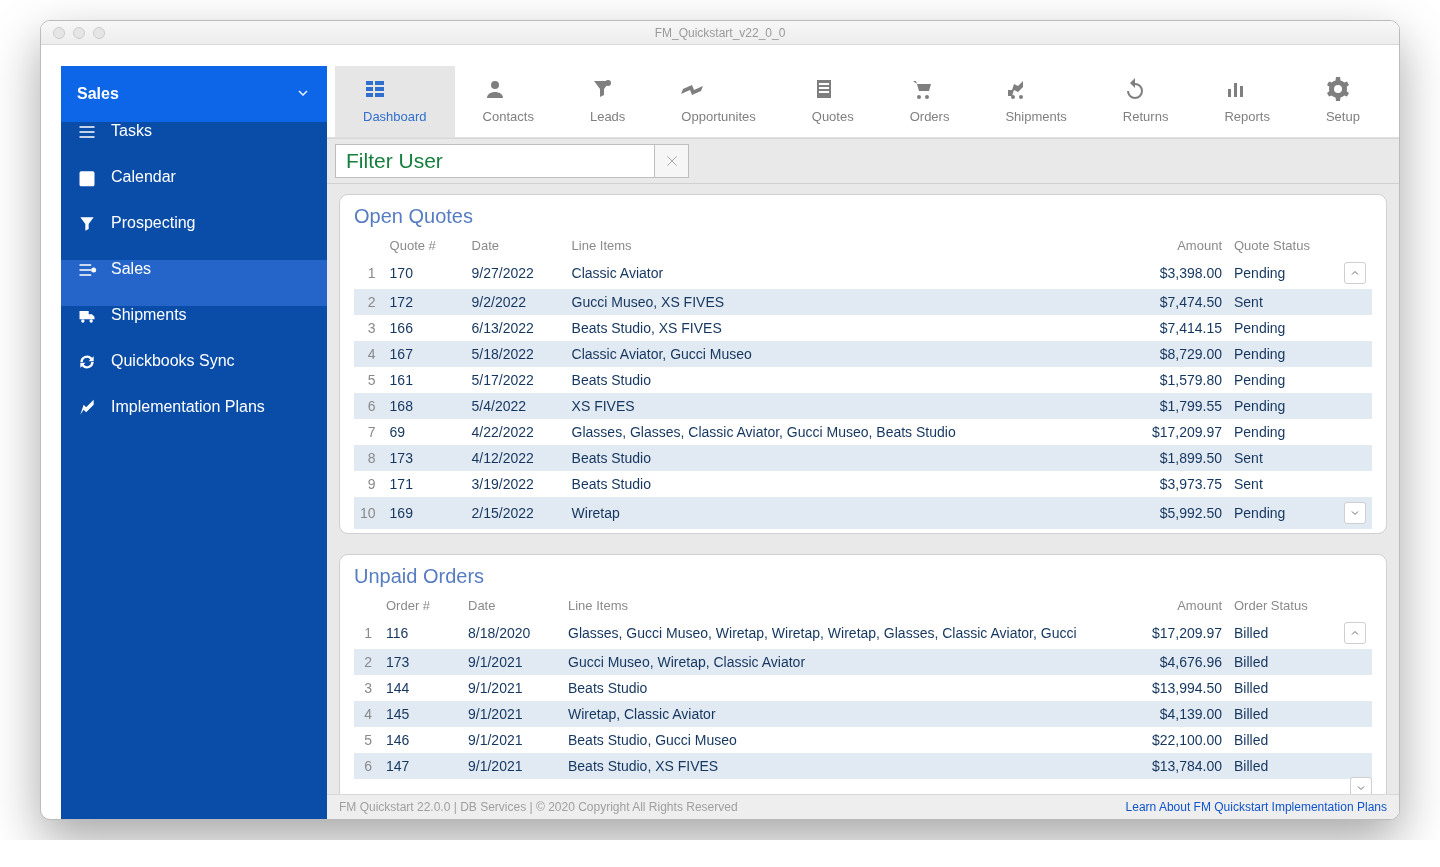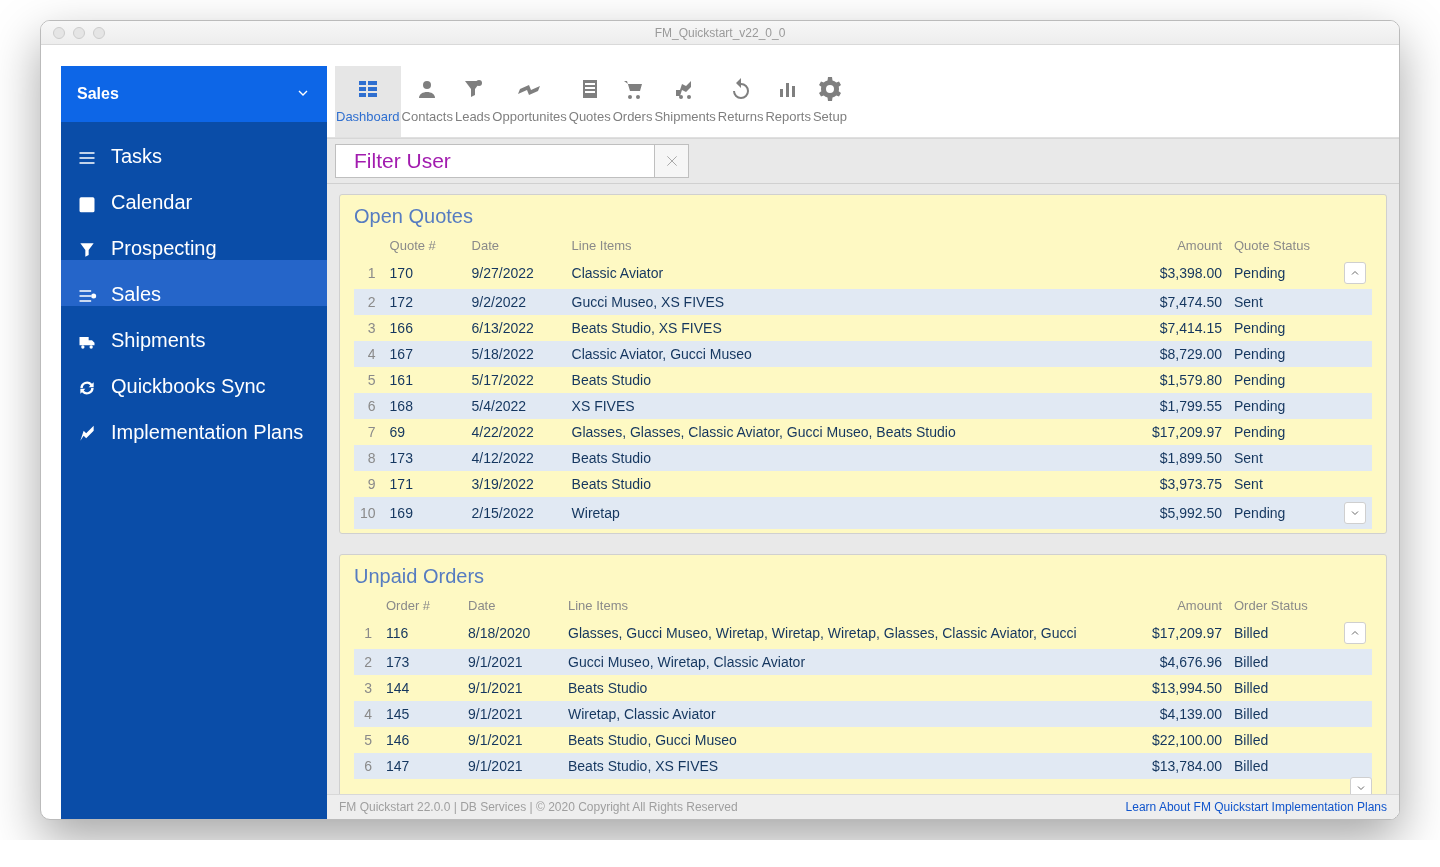--- a/index.html
+++ b/index.html
@@ -52,81 +52,81 @@
     align-items:center;
     padding:0 16px;
     font-size:16px;
     font-weight:600;
     justify-content:space-between;
   }
   .sidebar-header .chev { font-size:14px;}
   .side-item {
     height:46px;
     display:flex;
-    align-items:flex-end;
+    align-items:flex-start;
     gap:14px;
     padding:0 16px;
-    font-size:20px;
+    font-size:16px;
     cursor:pointer;
   }
   .side-item.active { background:#2565c9;}
   .side-icon { width:20px; height:20px; display:flex; align-items:center; justify-content:center;}
   .side-icon svg { width:20px; height:20px; fill:#fff;}
   
   .main { flex:1; display:flex; flex-direction:column; min-height:0; background:#fff;}
   .toolbar {
     height:72px;
     border-bottom:1px solid #e0e0e0;
     display:flex;
     align-items:stretch;
     padding: 0 8px;
   }
   .tool {
-    display:flex; flex-direction:column; align-items:center; justify-content:center;
-    padding: 4px 1px 6px; gap:4px; cursor:pointer;
+    display:flex; flex-direction:column; align-items:flex-start; justify-content:center;
+    padding: 4px 28px 6px; gap:4px; cursor:pointer;
     color:#7f7f7f;
   }
   .tool.active { background:#e6e6e6; color:#2f6fd0;}
   .tool svg { width:24px; height:24px; fill:currentColor;}
   .tool-label { font-size:13px;}
   .filter-strip {
     background:#e9e9e9;
     border-top:1px solid #d7d7d7;
     border-bottom:1px solid #d0d0d0;
     height:46px;
     display:flex;
     align-items:center;
     padding: 0 8px;
   }
   .filter-box {
     background:#fff;
     border:1px solid #bfbfbf;
     height:34px;
     width:320px;
-    padding:0 18px;
+    padding:0 10px;
     font-size:21px;
-    color:#a21caf;
+    color:#15803d;
     display:flex;
     align-items:center;
   }
   .clear-btn {
     border:1px solid #bfbfbf;
     border-left:none;
     height:34px;
     width:34px;
     display:flex; align-items:center; justify-content:center;
     background:#f6f6f6;
     color:#a6a6a6;
     cursor:pointer;
   }
   .content { flex:1; overflow:auto; padding:10px 12px; background:#e9e9e9; display:flex; flex-direction:column; gap:20px;}
   .panel {
-    background:#fef9c3;
+    background:#ffffff;
     border:1px solid #d0d0d0;
-    border-radius:3px;
+    border-radius:9px;
     padding:10px 14px 4px;
   }
   .panel-title { font-size:20px; color:#567cc1; font-weight:400; margin-bottom:6px;}
   table.data { width:100%; border-collapse:collapse; font-size:14px;}
   table.data th {
     text-align:left; font-weight:400; color:#8a8a8a; font-size:13px;
     padding:4px 6px;
   }
   table.data th.num-col { text-align:right; padding-right:6px;}
   table.data td { padding:5px 6px; color:#14365f;}

